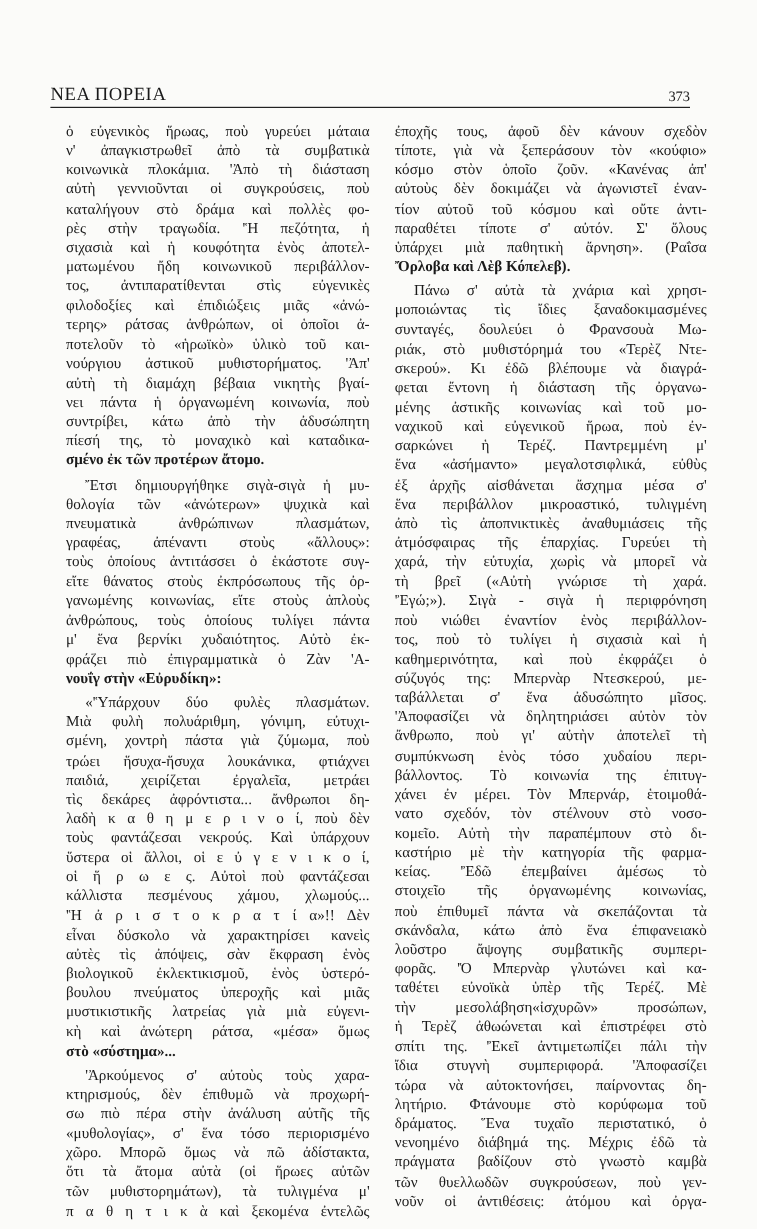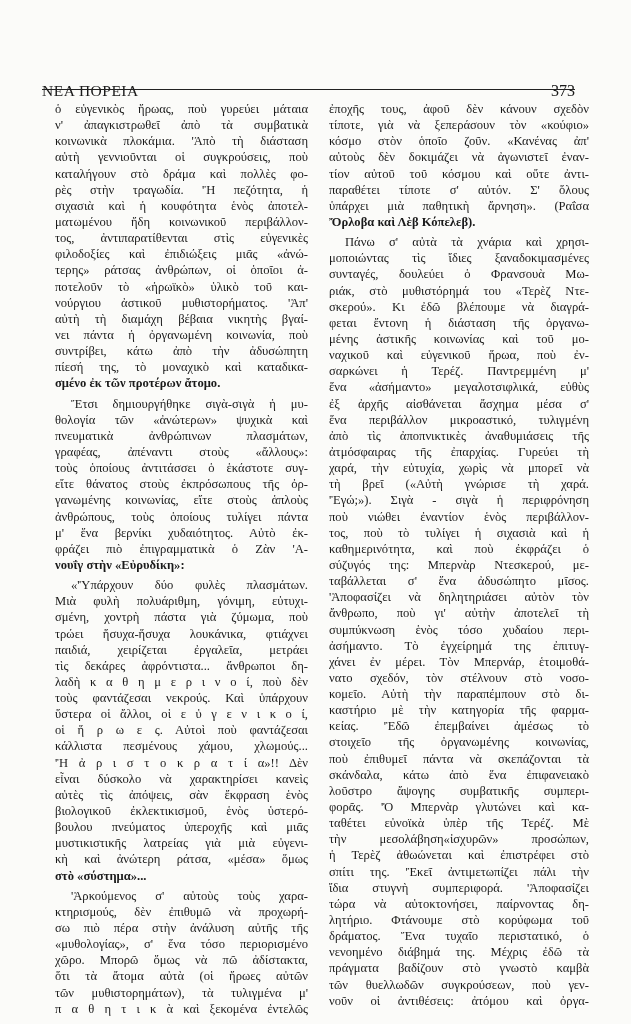--- a/index.html
+++ b/index.html
@@ -2,25 +2,25 @@
 <html><head>
 <meta charset="utf-8">
 <style>
   html, body { margin: 0; padding: 0; }
   body {
     width: 631px; height: 1024px; background: #fbfbf9; overflow: hidden;
     font-family: "DejaVu Serif", "Liberation Serif", serif; color: #1a1a1a;
     position: relative;
   }
   .header {
-    position: absolute; left: 42px; top: 80px; width: 533px; height: 20px;
+    position: absolute; left: 42px; top: 68px; width: 533px; height: 20px;
     display: flex; justify-content: space-between; align-items: flex-end;
   }
   .journal { font-family: "Liberation Serif", serif; font-size: 15.5px; letter-spacing: 0.5px; }
-  .pagenum { font-family: "Liberation Serif", serif; font-size: 16px; }
+  .pagenum { font-family: "Liberation Serif", serif; font-size: 12px; }
   .rule {
     position: absolute; left: 42px; top: 89px; width: 533px; height: 0;
     border-top: 1.5px solid #222;
   }
   .col {
     position: absolute; top: 101px;
     font-family: "Liberation Serif", serif; font-size: 12.6px;
   }
   .col.left { left: 55px; width: 253px; }
   .col.right { left: 329px; width: 260px; }
@@ -141,21 +141,21 @@
       <div class="line">τὴ βρεῖ  («Αὐτὴ γνώρισε  τὴ χαρά.</div>
       <div class="line">'Ἐγώ;»). Σιγὰ - σιγὰ ἡ περιφρόνηση</div>
       <div class="line">ποὺ νιώθει ἐναντίον ἑνὸς περιβάλλον-</div>
       <div class="line">τος, ποὺ τὸ τυλίγει  ἡ σιχασιὰ καὶ ἡ</div>
       <div class="line">καθημερινότητα,  καὶ ποὺ ἐκφράζει ὁ</div>
       <div class="line">σύζυγός της: Μπερνὰρ Ντεσκερού, με-</div>
       <div class="line">ταβάλλεται  σ' ἕνα ἀδυσώπητο μῖσος.</div>
       <div class="line">'Ἀποφασίζει νὰ δηλητηριάσει αὐτὸν τὸν</div>
       <div class="line">ἄνθρωπο, ποὺ γι' αὐτὴν ἀποτελεῖ τὴ</div>
       <div class="line">συμπύκνωση ἑνὸς τόσο χυδαίου  περι-</div>
-      <div class="line">ἀσήμαντο. Τὸ ἐγχείρημά της ἐπιτυγ-</div>
+      <div class="line">βάλλοντος. Τὸ κοινωνία της ἐπιτυγ-</div>
       <div class="line">χάνει ἐν μέρει. Τὸν Μπερνάρ, ἑτοιμοθά-</div>
       <div class="line">νατο σχεδόν, τὸν στέλνουν στὸ νοσο-</div>
       <div class="line">κομεῖο. Αὐτὴ τὴν παραπέμπουν στὸ δι-</div>
       <div class="line">καστήριο μὲ τὴν κατηγορία τῆς φαρμα-</div>
       <div class="line">κείας.  'Ἐδῶ ἐπεμβαίνει  ἀμέσως τὸ</div>
       <div class="line">στοιχεῖο τῆς ὀργανωμένης κοινωνίας,</div>
       <div class="line">ποὺ ἐπιθυμεῖ πάντα νὰ σκεπάζονται τὰ</div>
       <div class="line">σκάνδαλα, κάτω ἀπὸ ἕνα ἐπιφανειακὸ</div>
       <div class="line">λοῦστρο ἄψογης  συμβατικῆς συμπερι-</div>
       <div class="line">φορᾶς. 'Ὁ Μπερνὰρ γλυτώνει καὶ κα-</div>

